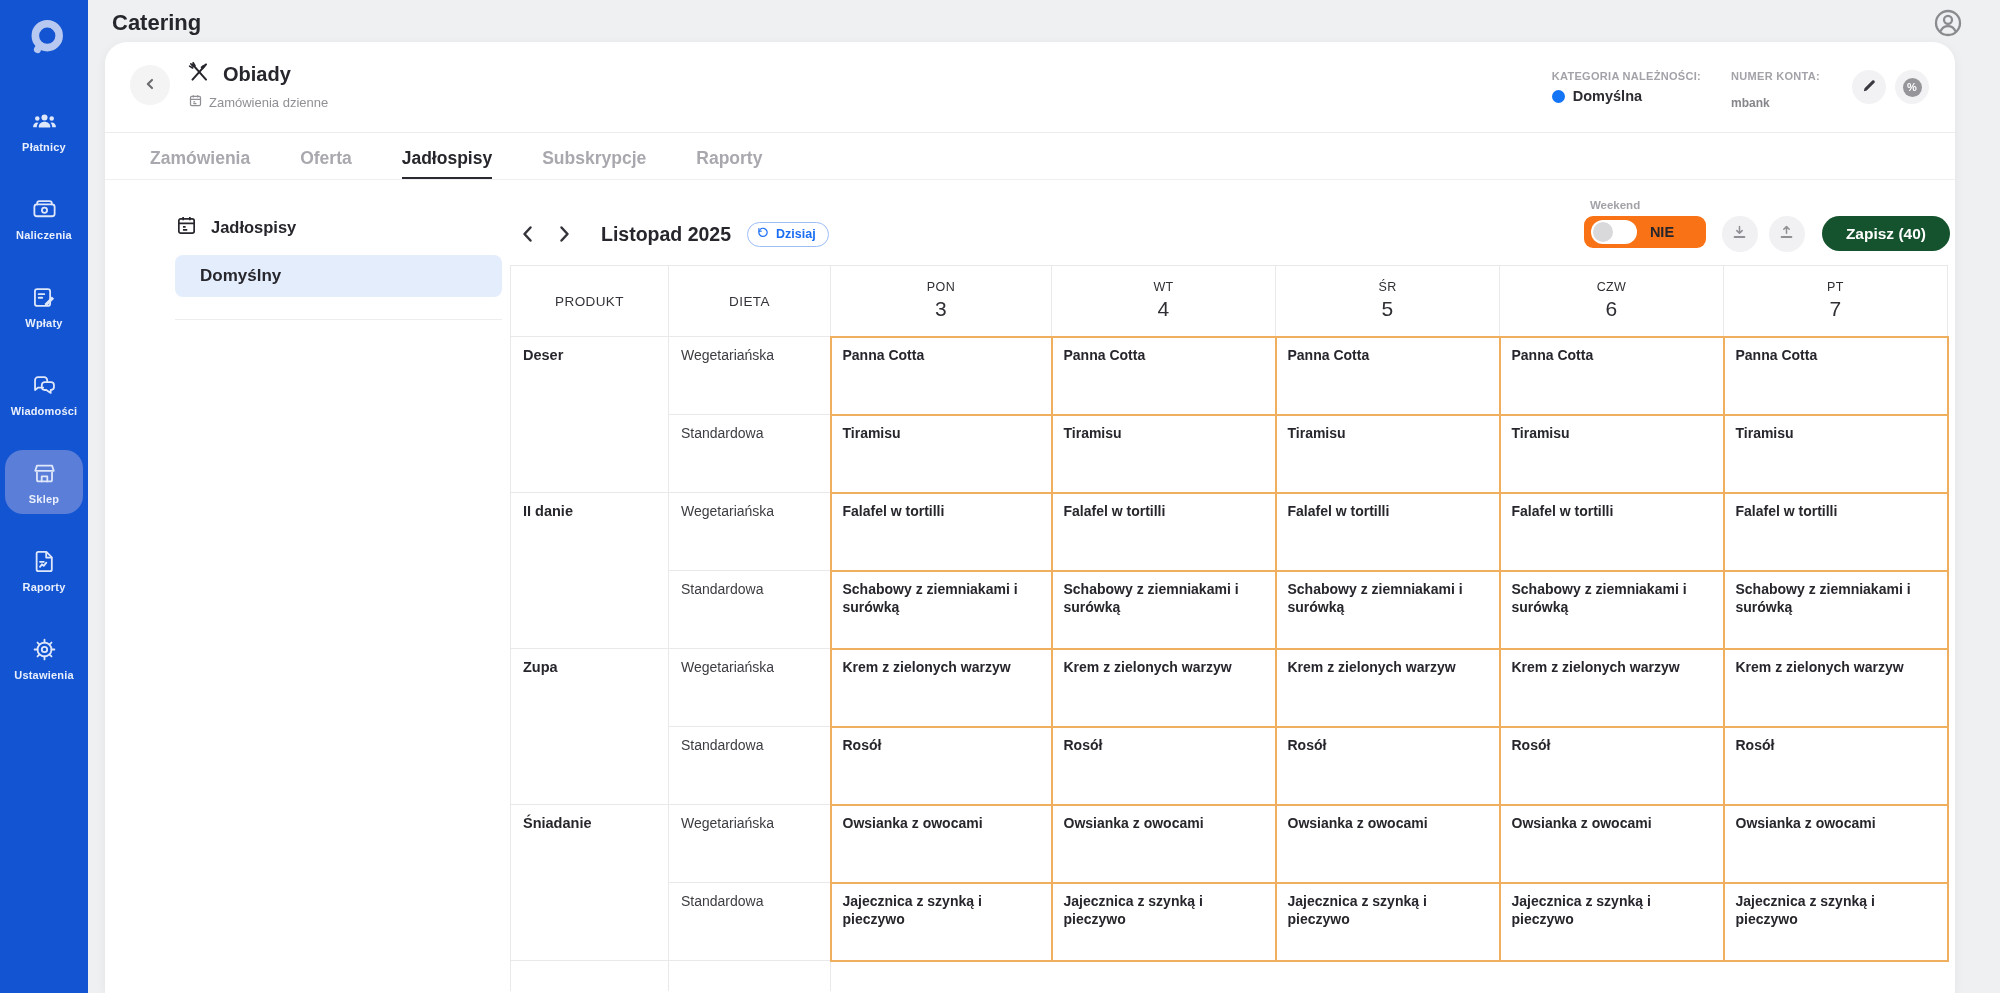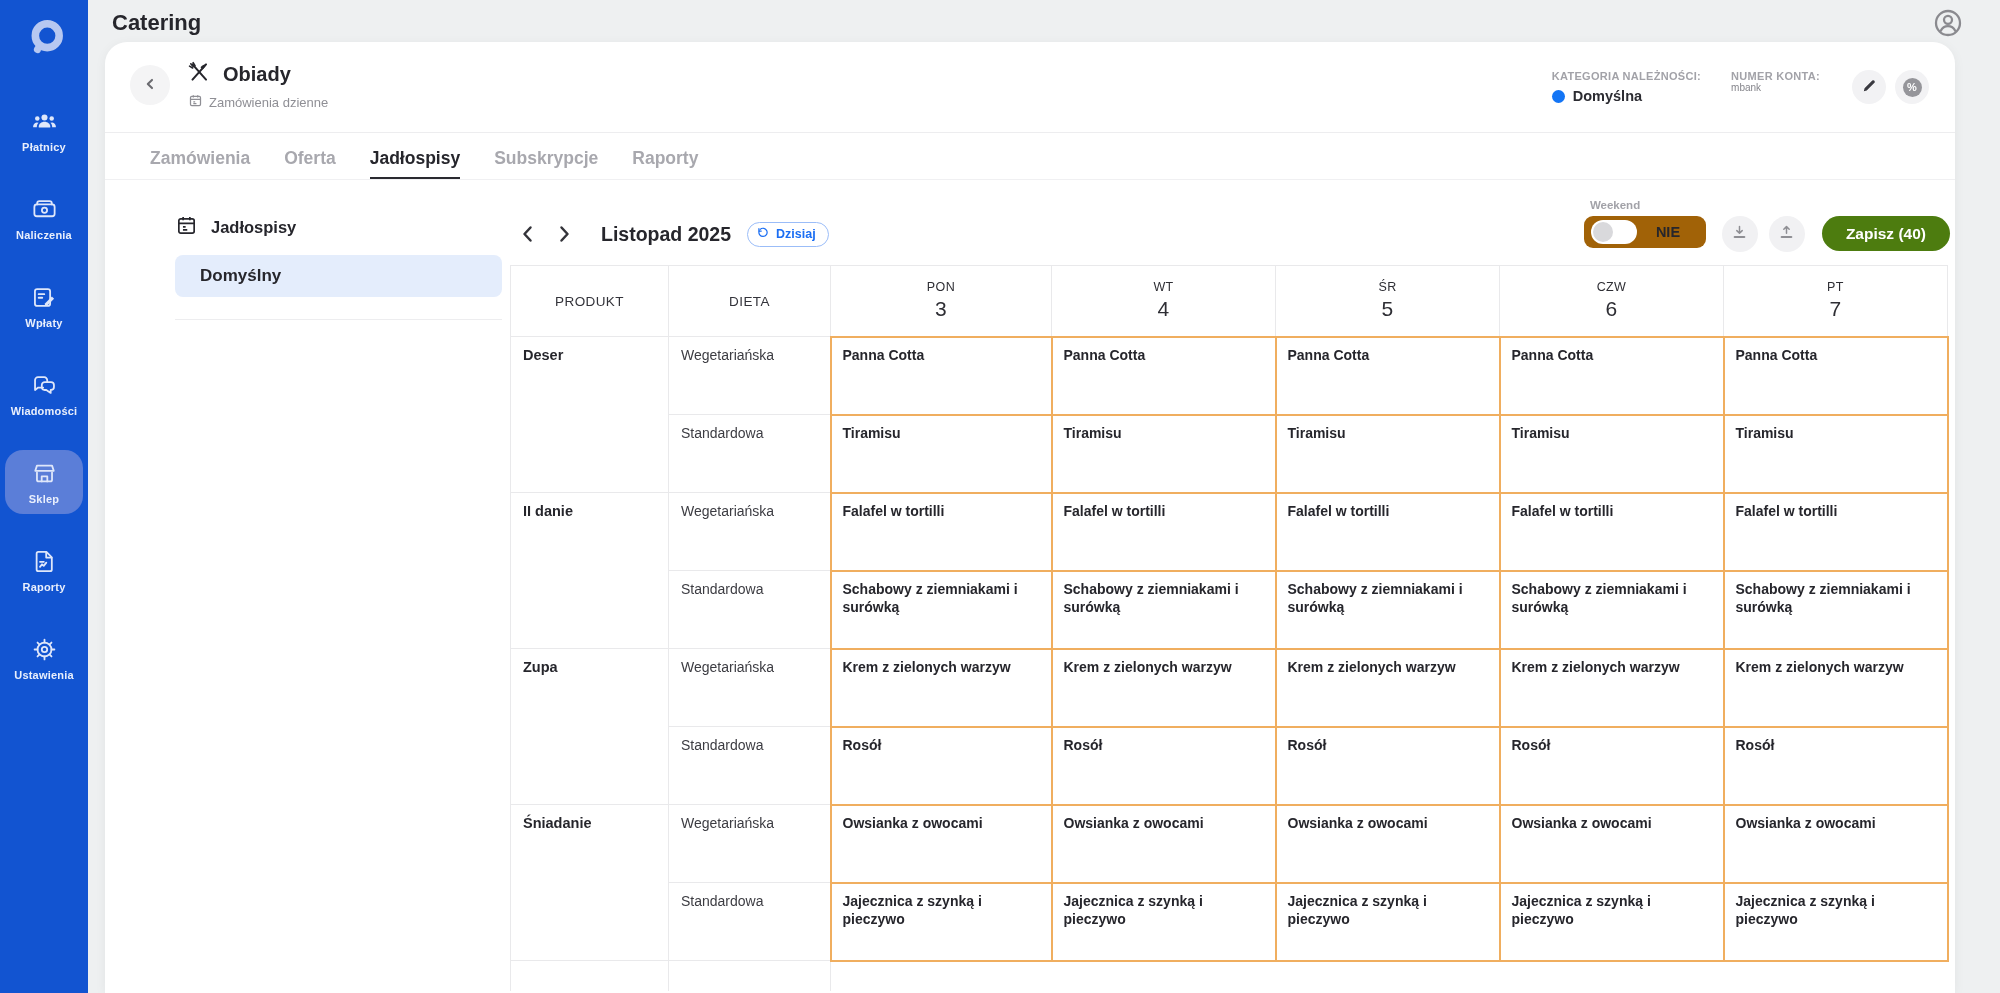--- a/index.html
+++ b/index.html
@@ -35,29 +35,29 @@
     display:flex; align-items:center; justify-content:center; cursor:pointer; }
   .title-row { display:flex; align-items:center; gap:11px; }
   .page-title { font-size:20px; font-weight:700; color:#26262c; }
   .subtitle-row { display:flex; align-items:center; gap:6px; margin:4px 0 0 2px;
     font-size:13px; color:#8f8f95; }
   .hdr-right { display:flex; align-items:flex-start; gap:30px; padding-top:11px; margin-right:12px; }
   .meta-label { font-size:11px; font-weight:700; color:#a2a2a8; letter-spacing:.3px; }
   .meta-value-row { display:flex; align-items:center; gap:8px; margin-top:6px;
     font-size:14.5px; font-weight:600; color:#2c2c32; }
   .cat-dot { width:13px; height:13px; border-radius:50%; background:#1375f5; }
-  .account-value { margin-top:0; font-size:10px; font-weight:400; color:#85858b; }
+  .account-value { margin-top:14px; font-size:12px; font-weight:700; color:#85858b; }
   .hdr-btns { display:flex; gap:9px; margin-left:2px; }
   .circle-btn { width:34px; height:34px; border-radius:50%; background:#f2f2f4; border:none;
     display:flex; align-items:center; justify-content:center; cursor:pointer; }
   .percent-badge { width:19px; height:19px; border-radius:50%; background:#95959a;
     color:#fff; font-size:11px; font-weight:700; display:flex; align-items:center; justify-content:center; }
 
   
-  .tabs { display:flex; gap:34px; padding:15px 0 0 45px; border-bottom:1px solid #f0f0f2; height:47px; }
+  .tabs { display:flex; gap:50px; padding:15px 0 0 45px; border-bottom:1px solid #f0f0f2; height:47px; }
   .tab { font-size:17.5px; font-weight:700; color:#a8a8ae; padding-bottom:9px; cursor:pointer; }
   .tab.active { color:#26262c; border-bottom:2.5px solid #2a2a30; }
 
   
   .left-panel { position:absolute; left:25px; top:162px; width:372px; }
   .panel-header { display:flex; align-items:center; gap:13px; padding:10px 0 10px 45px;
     font-size:16.5px; font-weight:700; color:#26262c; }
   .menu-selected { margin:4px 0 0 45px; width:327px; background:#e4edfc; border-radius:8px;
     padding:11px 0 11px 25px; font-size:17px; font-weight:600; color:#26262c; cursor:pointer; }
   .panel-divider { margin:22px 0 12px 45px; width:327px; border-top:1px solid #ededef; }
@@ -70,28 +70,28 @@
   .toolbar { display:flex; justify-content:space-between; align-items:center; height:48px; margin-top:8px; }
   .tb-left { display:flex; align-items:center; }
   .chev-btn { width:36px; height:36px; border:none; background:transparent; cursor:pointer;
     display:flex; align-items:center; justify-content:center; padding:0; }
   .month { font-size:19.5px; font-weight:700; color:#26262c; margin:0 16px 0 19px; }
   .today-badge { display:flex; align-items:center; gap:6px; border:1.5px solid #9bbdf8; color:#1b6ef3;
     border-radius:13px; padding:3px 12px 3px 8px; font-size:12.5px; font-weight:700; background:#fff; cursor:pointer; }
   .tb-right { display:flex; align-items:flex-start; gap:11px; }
   .weekend-block { position:relative; margin-right:5px; }
   .weekend-label { position:absolute; top:-17px; left:6px; font-size:11.5px; font-weight:600; color:#a2a2a8; }
-  .toggle-box { width:122px; height:32px; background:#a16207; border-radius:9px;
-    display:flex; align-items:center; gap:19px; padding-left:7px; cursor:pointer; }
+  .toggle-box { width:122px; height:32px; background:#f97316; border-radius:9px;
+    display:flex; align-items:center; gap:13px; padding-left:7px; cursor:pointer; }
   .switch { width:46px; height:24px; background:#fff; border-radius:12px; position:relative; }
   .knob { position:absolute; left:2px; top:2px; width:20px; height:20px; border-radius:50%; background:#d9d9dc; }
   .toggle-text { font-size:14.5px; font-weight:700; color:#26262c; }
   .icon-circle { width:36px; height:36px; border-radius:50%; background:#f1f1f3; border:none;
     display:flex; align-items:center; justify-content:center; cursor:pointer; }
-  .save-btn { height:35px; padding:0 24px; border-radius:18px; background:#4d7c0f; color:#fff;
+  .save-btn { height:35px; padding:0 24px; border-radius:18px; background:#14532d; color:#fff;
     font-size:15.5px; font-weight:700; border:none; margin-left:6px; cursor:pointer; }
 
   
   .menu-table { border-collapse:collapse; table-layout:fixed; width:1437px; margin-top:7px; background:#fff; }
   .menu-table th, .menu-table td { overflow:hidden; }
   .th-plain { border:1px solid #e9e9eb; height:71px; font-weight:500; font-size:13.5px; color:#33333a;
     letter-spacing:.4px; text-align:center; vertical-align:middle; }
   .day-name { font-size:12.5px; color:#2e2e34; font-weight:500; }
   .day-num  { font-size:21px; color:#2e2e34; font-weight:500; margin-top:3px; }
   .td-product { border:1px solid #e9e9eb; vertical-align:top; padding:10px 12px;

